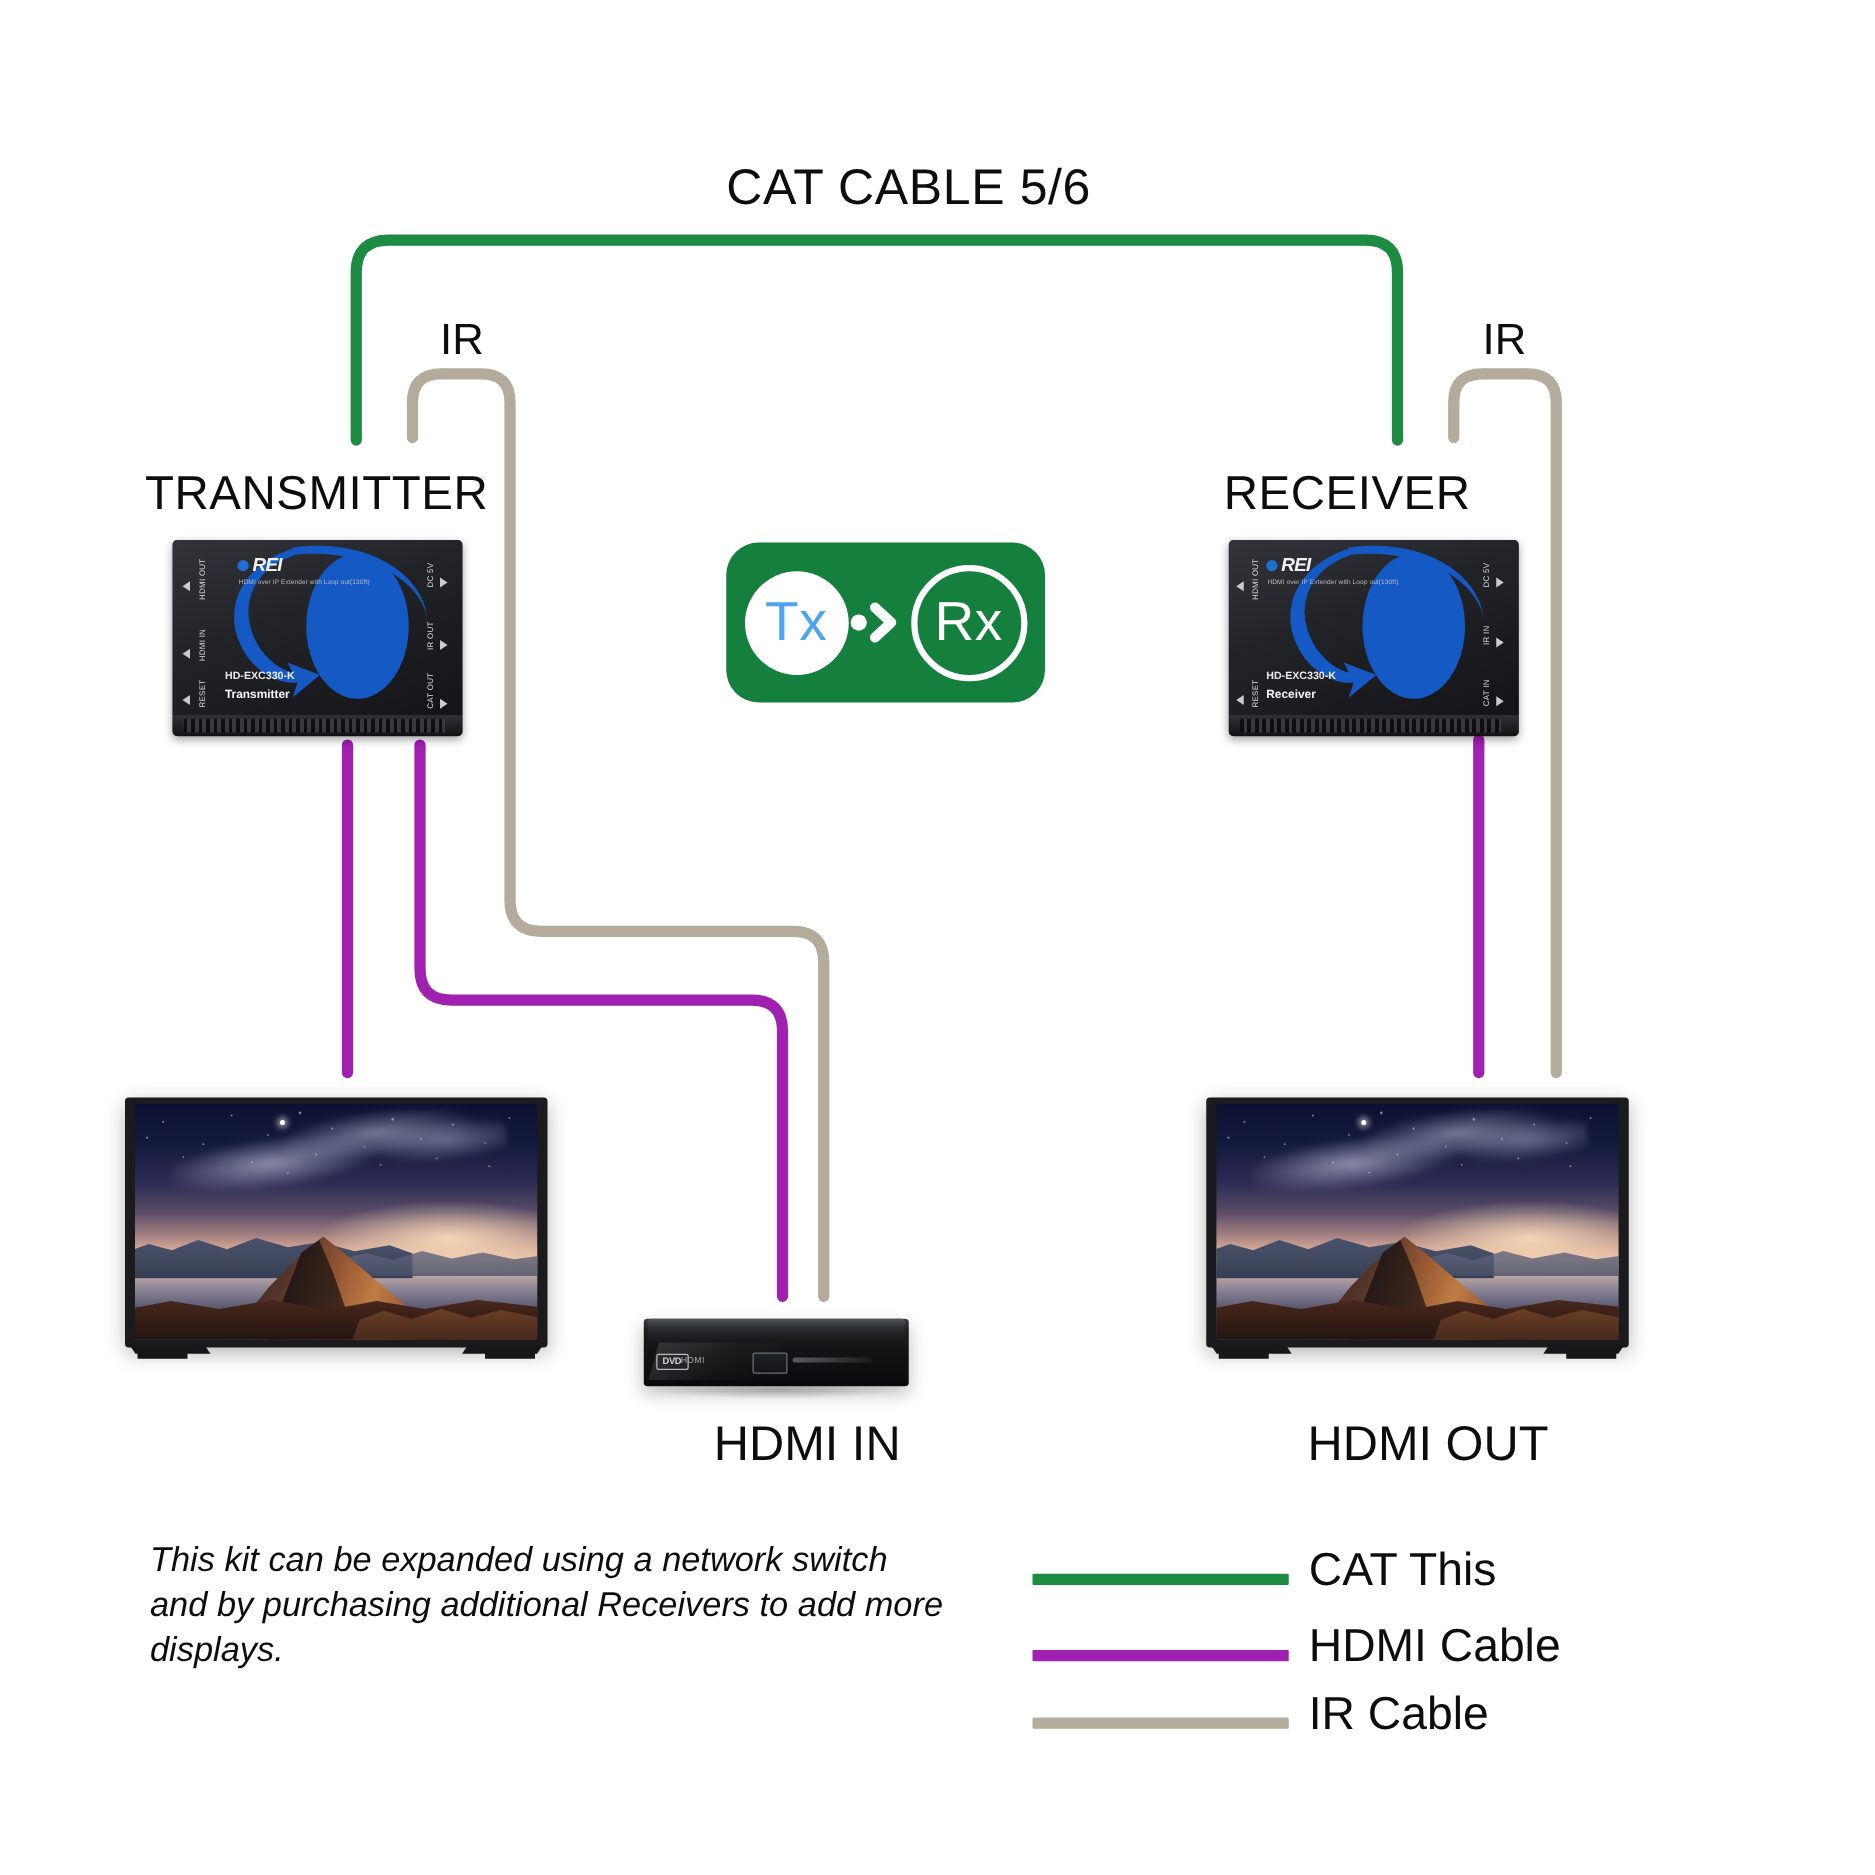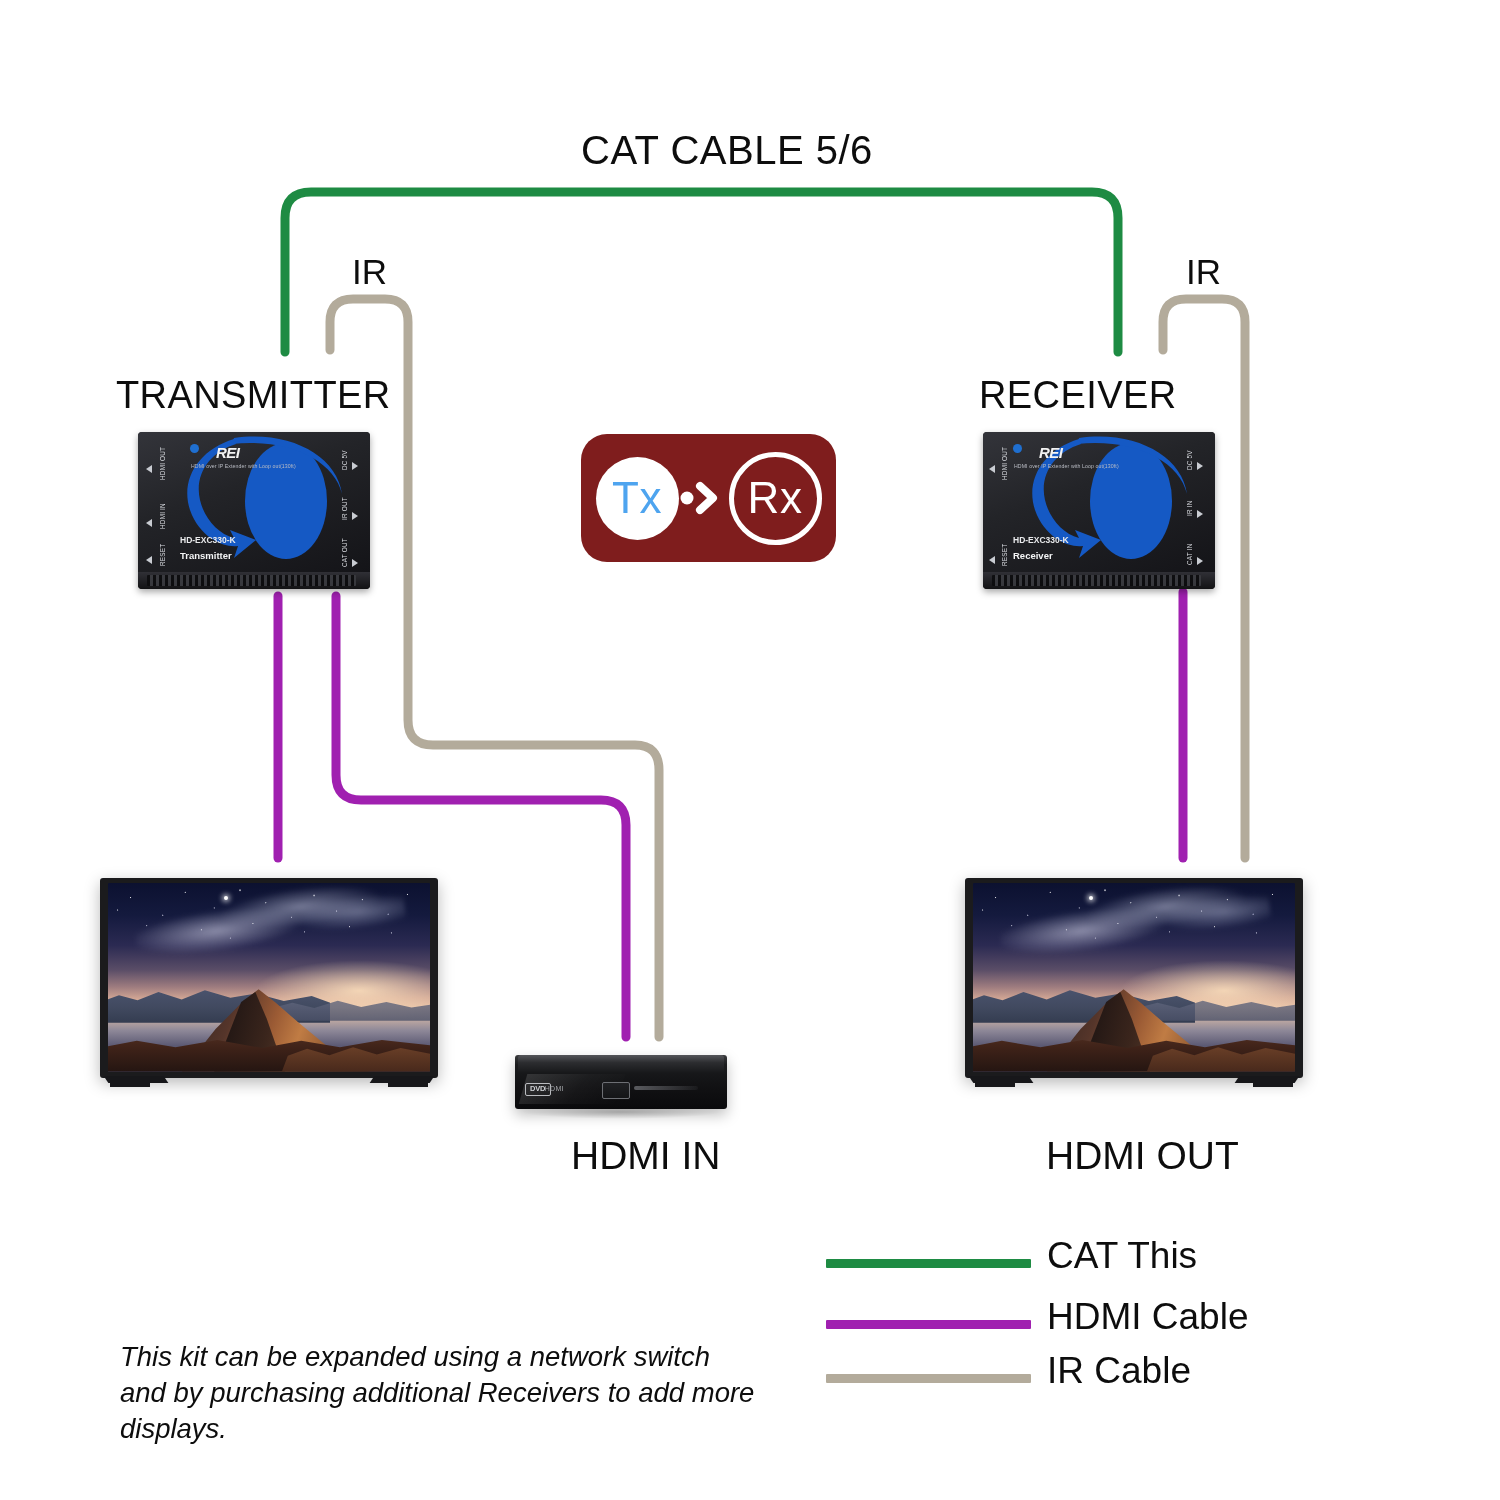--- a/index.html
+++ b/index.html
@@ -20,21 +20,21 @@
   .dev{position:absolute;border-radius:4px;
        background:linear-gradient(180deg,#2a2a2c 0%,#202022 55%,#101011 100%);
        box-shadow:0 3px 7px rgba(0,0,0,.35);overflow:hidden;}
   .dev .face{position:absolute;left:0;right:0;top:0;bottom:17px;
        background:linear-gradient(160deg,#33343a 0%,#232428 40%,#141418 100%);}
   .dev .vent{position:absolute;left:4%;right:6%;bottom:3px;height:11px;
        background:repeating-linear-gradient(90deg,#0a0a0c 0 3px,#3c3d42 3px 6px);
        opacity:.85;border-radius:1px;}
   .dev .bottombar{position:absolute;left:0;right:0;bottom:0;height:17px;
        background:linear-gradient(180deg,#303036,#121214);}
-  .oreiwrap{position:absolute;display:flex;gap:17px;}
+  .oreiwrap{position:absolute;display:flex;align-items:center;gap:3px;}
   .oreidot{width:9px;height:9px;border-radius:50%;background:#1f6fd0;}
   .oreitxt{font-family:"Liberation Sans",sans-serif;font-style:italic;font-weight:700;
            color:#f2f2f2;letter-spacing:-.5px;}
   .tagline{position:absolute;color:#b9bcc4;font-size:5.2px;letter-spacing:.1px;white-space:nowrap;}
   .model{position:absolute;color:#e9eaec;font-weight:700;white-space:nowrap;}
   .role{position:absolute;color:#f4f5f6;font-weight:700;white-space:nowrap;}
   .swirl{position:absolute;overflow:hidden;}
   .port{position:absolute;color:#d9dbe0;font-size:6.4px;letter-spacing:.2px;white-space:nowrap;}
   .port.left{transform-origin:left top;transform:rotate(-90deg);}
   .port.right{transform-origin:left top;transform:rotate(-90deg);}
@@ -246,21 +246,21 @@
     <div class="tri r" style="left:214px;top:78px;"></div>
 
     <div class="port right" style="left:203px;top:133px;">CAT IN</div>
     <div class="tri r" style="left:214px;top:125px;"></div>
 
     <div class="bottombar">
       <div class="vent"></div>
     </div>
   </div>
 
-  <div class="badge" style="left:581px;top:434px;width:255px;height:128px;background:#7f1d1d;">
+  <div class="badge" style="left:581px;top:434px;width:255px;height:128px;background:#15803d;">
     <div class="circ fill" style="width:83px;height:83px;color:#4ea4ef;margin-left:8px;">
       <span>Tx</span>
     </div>
     <div style="width:50px;height:40px;display:flex;align-items:center;justify-content:center;gap:4px;">
       <svg width="48" height="34" viewBox="0 0 48 34">
         <circle cx="7" cy="17" r="6.5" fill="#ffffff"></circle>
         <path d="M 20 5 L 33 17 L 20 29" fill="none" stroke="#ffffff" stroke-width="8" stroke-linecap="round" stroke-linejoin="round"></path>
       </svg>
     </div>
     <div class="circ outline" style="width:83px;height:83px;margin-right:8px;">
@@ -332,15 +332,15 @@
       <div class="legline" style="left:0;top:11px;width:205px;background:#a020b0;"></div>
       <div class="legtxt abs" style="left:221px;top:-13px;">HDMI Cable</div>
     </div>
 
     <div style="position:relative;height:54px;">
       <div class="legline" style="left:0;top:11px;width:205px;background:#b3ab9b;"></div>
       <div class="legtxt abs" style="left:221px;top:-13px;">IR Cable</div>
     </div>
   </div>
 
-  <div class="abs note" style="left:120px;top:1339px;">This kit can be expanded using a network switch and by purchasing additional Receivers to add more displays.</div>
+  <div class="abs note" style="left:120px;top:1230px;">This kit can be expanded using a network switch and by purchasing additional Receivers to add more displays.</div>
 
 </div>
 
 </body></html>

